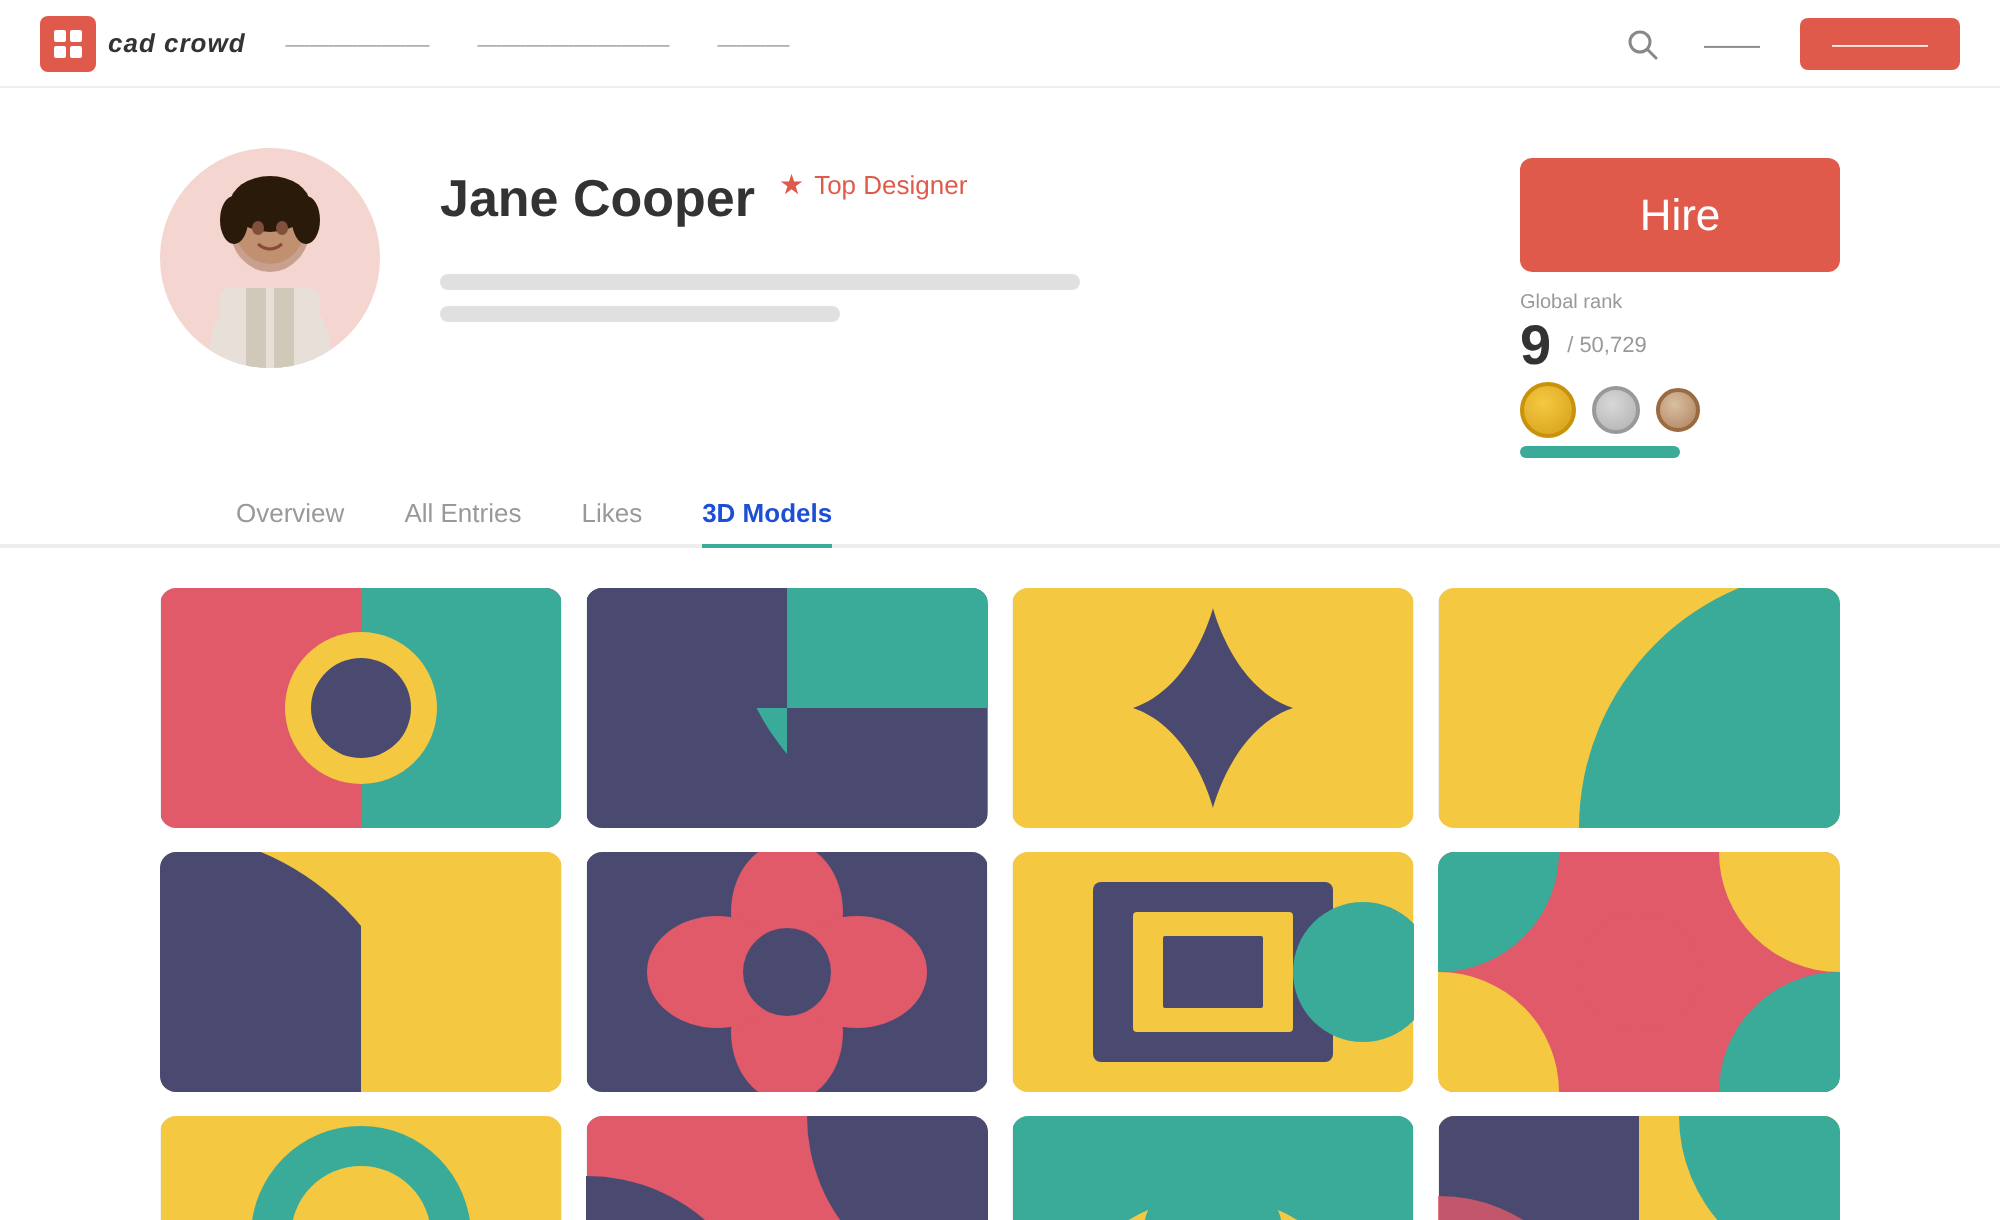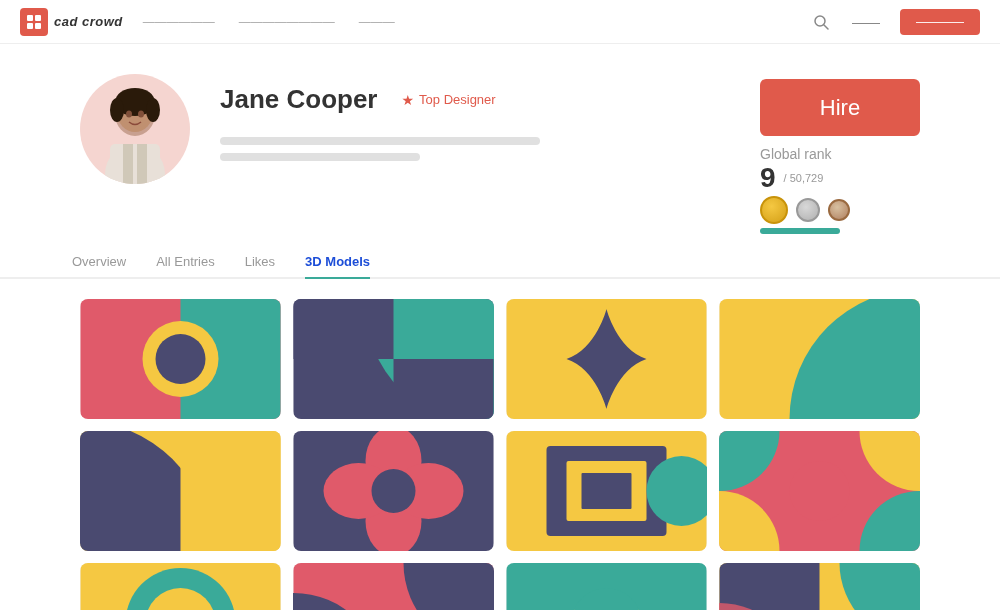--- a/index.html
+++ b/index.html
@@ -22,41 +22,41 @@
     .nav-btn { background: #e05a4b; color: #fff; border: none; border-radius: 4px; padding: 6px 16px; font-size: 12px; cursor: pointer; }
 
     
     .profile-section {
       display: flex; align-items: flex-start; padding: 30px 80px 20px 80px; gap: 30px;
     }
     .avatar-wrapper { position: relative; flex-shrink: 0; }
     .avatar { width: 110px; height: 110px; border-radius: 50%; background: #f5d5d0; overflow: hidden; display: flex; align-items: flex-end; justify-content: center; }
     .avatar-person { width: 80px; height: 100px; }
     .profile-info { flex: 1; padding-top: 10px; }
-    .profile-name-row { display: flex; align-items: center; gap: 24px; margin-bottom: 22px; }
+    .profile-name-row { display: flex; align-items: flex-start; gap: 12px; margin-bottom: 22px; }
     .profile-name { font-size: 26px; font-weight: 600; color: #333; }
     .top-designer-badge { display: flex; align-items: center; gap: 5px; color: #e05a4b; font-size: 13px; font-weight: 500; }
     .star-icon { color: #e05a4b; font-size: 14px; }
     .profile-line1 { height: 8px; background: #e0e0e0; border-radius: 4px; width: 320px; margin-bottom: 8px; }
     .profile-line2 { height: 8px; background: #e0e0e0; border-radius: 4px; width: 200px; }
     .hire-panel { display: flex; flex-direction: column; align-items: center; gap: 10px; margin-top: 5px; min-width: 160px; }
     .hire-btn { background: #e05a4b; color: #fff; border: none; border-radius: 6px; width: 160px; height: 57px; font-size: 22px; font-weight: 500; cursor: pointer; }
     .global-rank { text-align: left; width: 100%; }
-    .global-rank-label { font-size: 14px; color: #999; }
+    .global-rank-label { font-size: 10px; color: #999; }
     .rank-row { display: flex; align-items: center; gap: 8px; }
     .rank-number { font-size: 28px; font-weight: 700; color: #333; }
     .rank-total { font-size: 11px; color: #999; }
     .badge-icons { display: flex; gap: 8px; margin-top: 2px; align-items: center; }
     .badge-gold { width: 28px; height: 28px; background: radial-gradient(circle at 40% 35%, #f5c842, #d4a017); border-radius: 50%; border: 2px solid #c8930a; }
     .badge-silver { width: 24px; height: 24px; background: radial-gradient(circle at 40% 35%, #d8d8d8, #b0b0b0); border-radius: 50%; border: 2px solid #999; }
     .badge-bronze { width: 22px; height: 22px; background: radial-gradient(circle at 40% 35%, #d8c0a0, #b08060); border-radius: 50%; border: 2px solid #9a6a40; }
     .rank-bar { width: 80px; height: 6px; background: #3aaa99; border-radius: 3px; margin-top: 4px; }
 
     
-    .tabs-row { display: flex; gap: 30px; padding: 0 72px; border-bottom: 2px solid #eee; margin-bottom: 20px; }
+    .tabs-row { display: flex; gap: 30px; padding: 0 118px; border-bottom: 2px solid #eee; margin-bottom: 20px; }
     .tab { font-size: 13px; color: #999; cursor: pointer; padding-bottom: 8px; border-bottom: 2px solid transparent; margin-bottom: -2px; }
     .tab.active { color: #1d4ed8; border-bottom-color: #3aaa99; font-weight: 700; }
 
     
     .designs-grid { display: grid; grid-template-columns: repeat(4, 1fr); gap: 12px; padding: 0 80px; }
     .card { border-radius: 8px; overflow: hidden; height: 120px; background: #f0f0f0; flex-shrink: 0; }
 
     
     .card svg { width: 100%; height: 100%; display: block; }
   </style>

